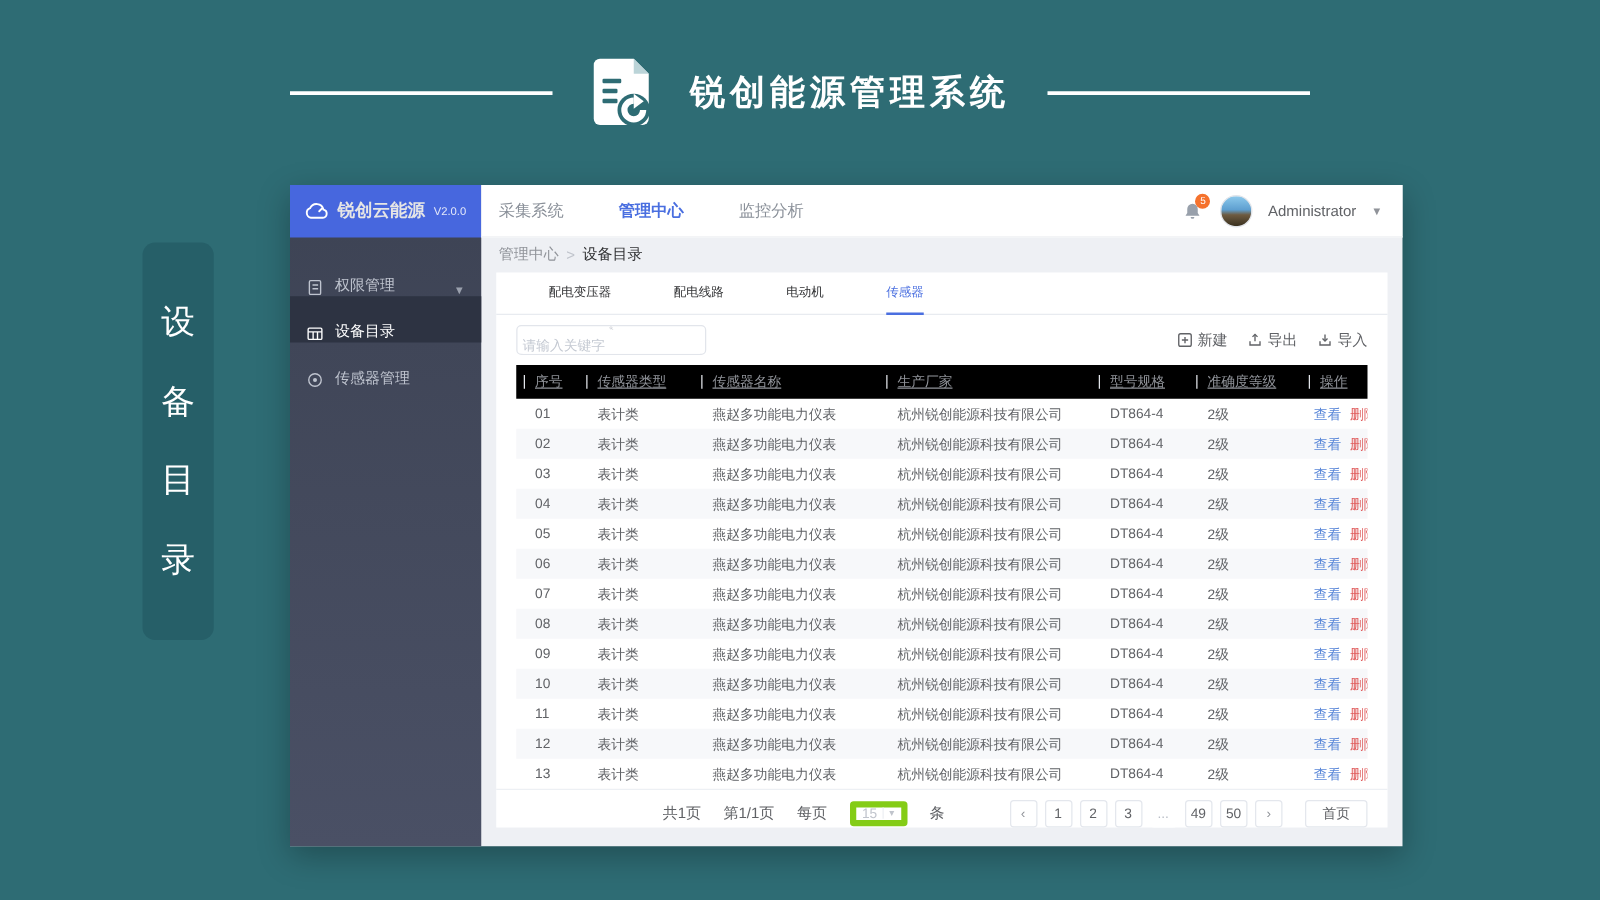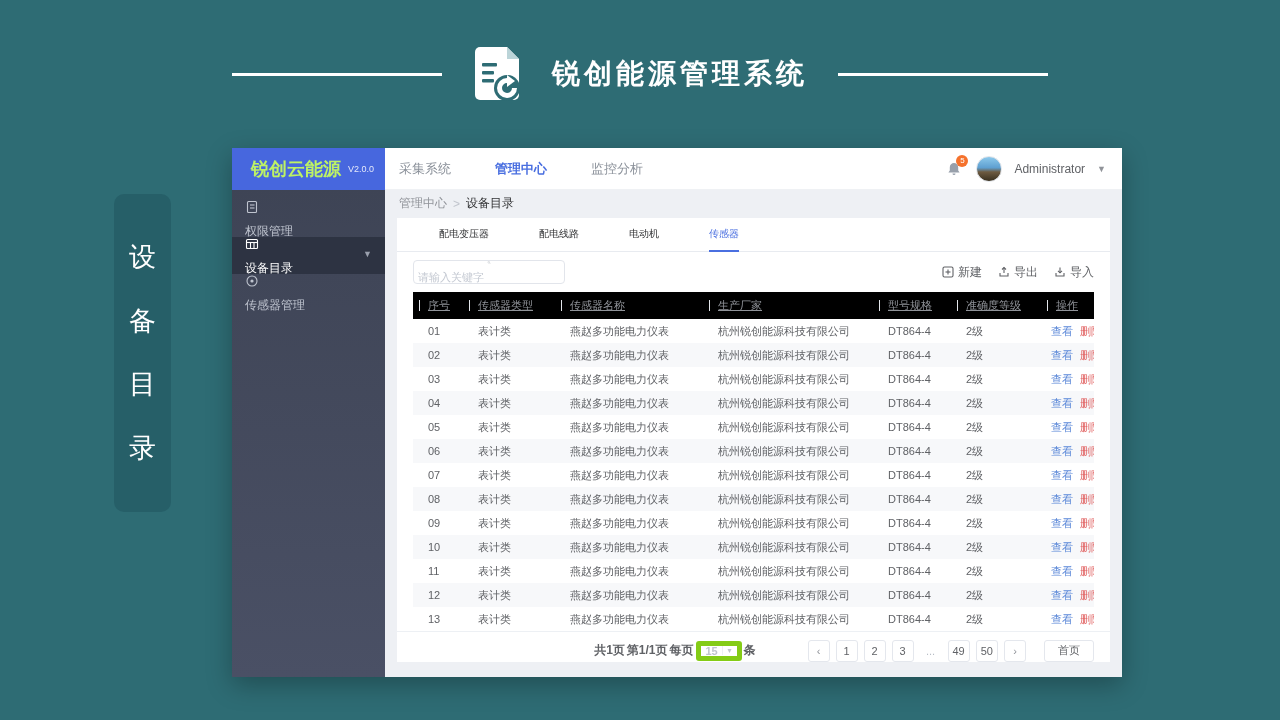--- a/index.html
+++ b/index.html
@@ -16,24 +16,24 @@
   .side-label { position:absolute; left:114px; top:194px; width:57px; height:318px; background:#265F68; border-radius:10px;
     display:flex; flex-direction:column; align-items:center; justify-content:space-evenly; padding:14px 0; }
   .side-label span { color:#fff; font-size:27px; line-height:1; }
 
   
   .window { position:absolute; left:232px; top:148px; width:890px; height:529px; background:#EEF0F4; box-shadow:0 8px 24px rgba(0,0,0,.28); display:flex; }
 
   
   .sidebar { width:153px; flex:0 0 153px; background:linear-gradient(180deg,#3D4354 0%,#4A5065 100%); display:flex; flex-direction:column; }
   .logo { height:42px; background:#4767DE; display:flex; align-items:center; padding:0 12px; gap:7px; flex:0 0 42px; }
-  .logo-text { color:#bef264; font-size:18px; font-weight:bold; white-space:nowrap; }
+  .logo-text { color:#e5e5e5; font-size:14px; font-weight:bold; white-space:nowrap; }
   .logo-ver { color:rgba(255,255,255,.85); font-size:9px; }
   .menu { margin-top:10px; }
-  .menu-item { height:37px; display:flex; align-items:flex-start; padding:0 13px; gap:9px; color:#BFC4CF; font-size:12px; cursor:pointer;flex-direction:column; }
+  .menu-item { height:37px; display:flex; align-items:flex-end; padding:0 13px; gap:9px; color:#BFC4CF; font-size:12px; cursor:pointer; }
   .menu-item svg { flex:0 0 14px; }
   .menu-item.active { background:#2D3342; color:#FFFFFF; }
   .menu-item .chev { margin-left:auto; font-size:9px; color:#9aa0ad; }
 
   
   .main { flex:1; display:flex; flex-direction:column; min-width:0; }
 
   
   .hdr { height:42px; flex:0 0 42px; background:#fff; display:flex; align-items:center; padding:0 16px 0 14px; border-bottom:1px solid #EFF1F4; }
   .nav { display:flex; gap:44px; font-size:13px; color:#8A9099; }
@@ -75,21 +75,21 @@
   .trow { height:24px; color:#606266; }
   .trow:nth-child(even) { background:#F7F8FA; }
   .trow .cell { padding-left:15px; white-space:nowrap; overflow:hidden; }
   .trow .actions { display:flex; gap:7px; padding-left:10px; }
   .link { cursor:pointer; }
   .link.view { color:#5A87D8; }
   .link.del { color:#E05C5C; }
 
   
   .pager-row { margin-top:auto; border-top:1px solid #EDF0F4; height:38px; flex:0 0 38px; display:flex; align-items:center; padding:0 16px; font-size:12px; color:#606266; }
-  .pstats { margin-left:auto; display:flex; align-items:center; gap:2px;font-weight:bold; }
+  .pstats { margin-left:auto; display:flex; align-items:center; gap:18px; }
   .pp-input { width:46px; height:20px; border:5px solid #84cc16; border-radius:3px; display:flex; align-items:center; padding:0 5px; color:#C0C4CC; font-size:11px; gap:4px; }
   .pp-input .val { flex:1; }
   .pp-input .spin { font-size:8px; color:#C0C4CC; border-left:1px solid #EDEFF3; padding-left:4px; }
   .page-list { display:flex; align-items:center; gap:6px; margin-left:52px; }
   .pbtn { min-width:22px; height:22px; border:1px solid #E4E7ED; border-radius:3px; background:#fff; color:#606266; font-size:11px; display:flex; align-items:center; justify-content:center; cursor:pointer; font-family:inherit; padding:0 4px; }
   .pbtn.arrow { color:#909399; }
   .pbtn.ellipsis { border:none; color:#B8BDC6; }
   .home-btn { margin-left:18px; height:22px; padding:0 13px; border:1px solid #E4E7ED; border-radius:3px; background:#fff; color:#606266; font-size:11px; cursor:pointer; font-family:inherit; }
 </style>
 </head>

